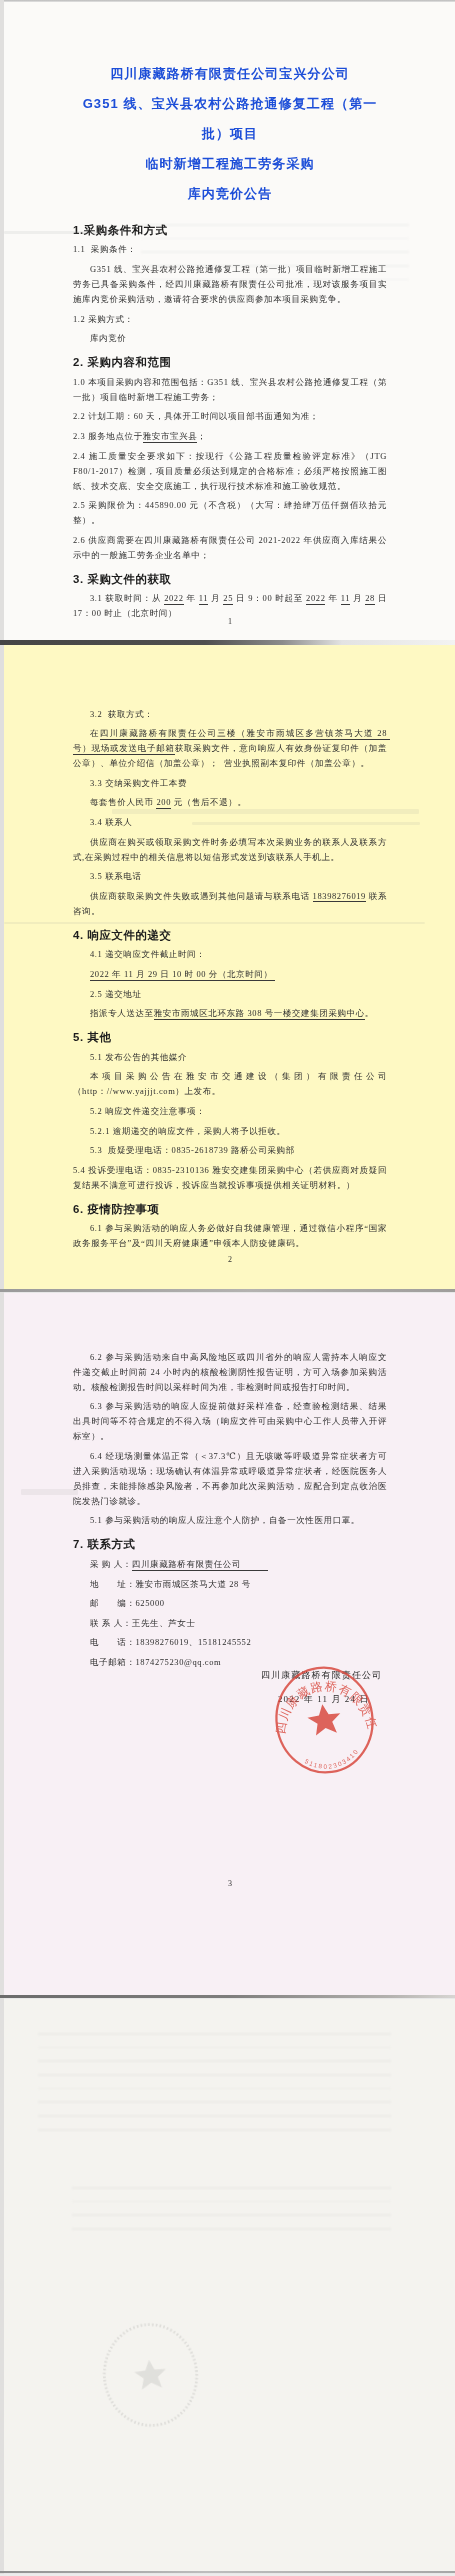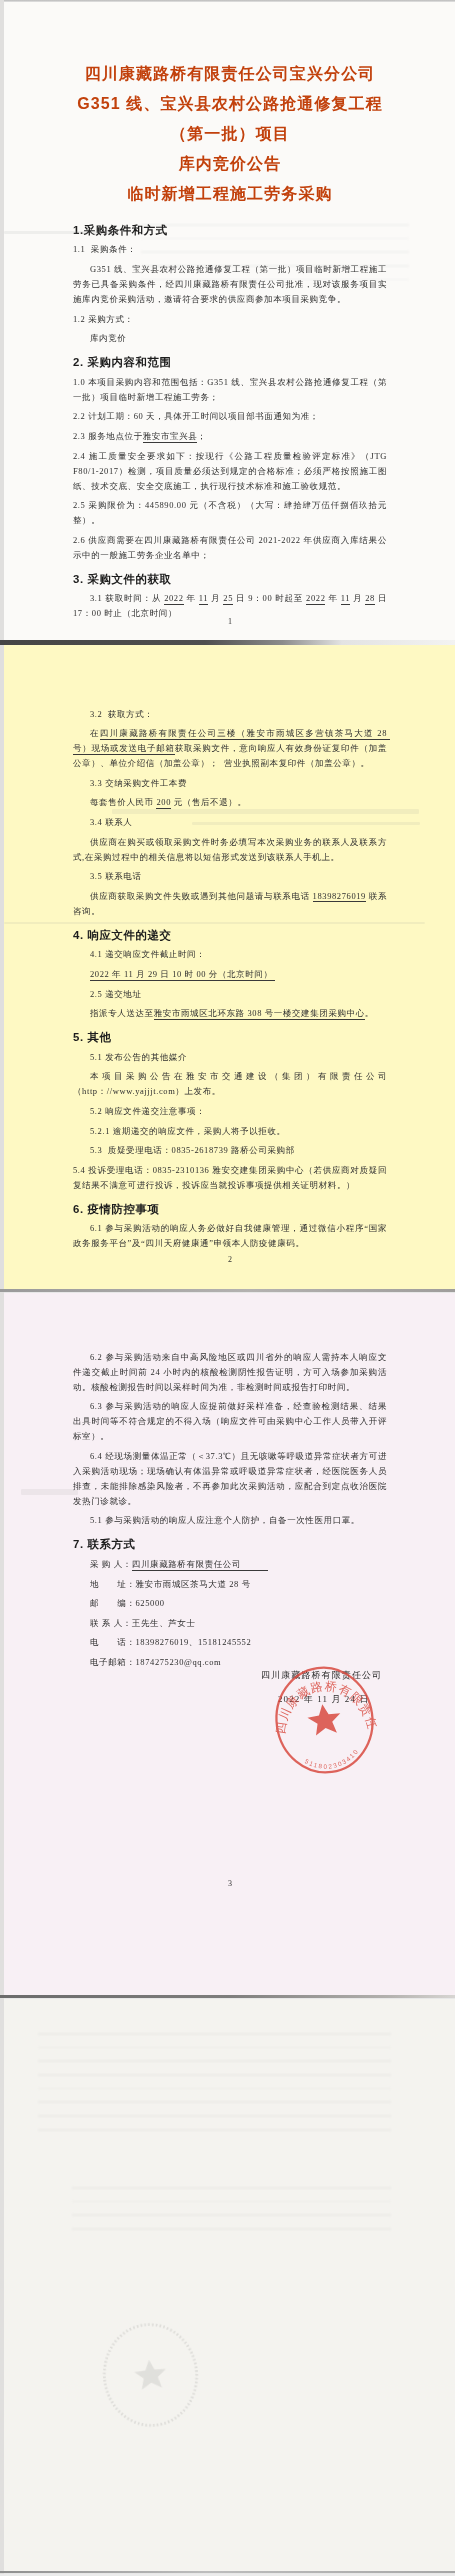--- a/index.html
+++ b/index.html
@@ -9,28 +9,28 @@
   .page{position:absolute;left:4px;right:0;overflow:hidden;}
   #page-1{top:2.3px;height:639px;background:#fbfaf8;}
   #page-2{top:645px;height:645px;background:#fef9c3;}
   #page-3{top:1293px;height:703px;background:#f8f0f5;}
   #page-4{top:1999px;height:573px;background:#f4f3ef;}
   .page-inner{position:absolute;left:69px;right:69px;top:0;}
   #page-1 .page-inner{top:57px;}
   #page-2 .page-inner{top:57px;}
   #page-3 .page-inner{top:52px;}
   
-  .t{font-family:"Liberation Sans","DejaVu Sans",sans-serif;font-weight:700;font-size:16px;
-     line-height:30px;text-align:center;letter-spacing:1.1px;color:#c2410c;}
+  .t{font-family:"Liberation Sans","DejaVu Sans",sans-serif;font-weight:700;font-size:13px;
+     line-height:30px;text-align:center;letter-spacing:1.1px;color:#1d4ed8;}
   .titles{margin-bottom:12.5px;}
   .h{font-family:"Liberation Sans","DejaVu Sans",sans-serif;font-weight:700;font-size:11.4px;
      line-height:16px;margin:8px 0 3.4px;letter-spacing:0.6px;color:#1d1d1d;}
   .p,.pi{font-size:8.5px;line-height:15px;margin:4.6px 0 0;text-align:justify;letter-spacing:0.6px;
      white-space:pre-wrap;}
-  .pi{text-indent:2em;font-family:Liberation Serif, serif;}
+  .pi{text-indent:2em;}
   .u{border-bottom:0.6px solid #3a3a3a;padding-bottom:0.6px;}
   .pagenum{position:absolute;left:0;right:0;text-align:center;font-size:8px;color:#333;}
   #page-1 .pagenum{bottom:15px;}
   #page-2 .pagenum{bottom:26px;}
   #page-3 .pagenum{bottom:108px;}
   
   .sig-company{position:absolute;left:257px;top:376px;font-size:9px;letter-spacing:1.1px;color:#2b2b2b;}
   .sig-date{position:absolute;left:274px;top:400px;font-size:9px;letter-spacing:1.1px;color:#2b2b2b;}
   .stamp{position:absolute;left:268px;top:371px;width:105px;height:112px;opacity:.82;
          transform:rotate(-8deg);pointer-events:none;}
@@ -52,22 +52,22 @@
 </head>
 <body>
 
 <div id="canvas">
 
   <div class="page" id="page-1">
     <div class="page-inner">
       <div class="titles">
           <div class="t">四川康藏路桥有限责任公司宝兴分公司</div>
           <div class="t">G351 线、宝兴县农村公路抢通修复工程（第一批）项目</div>
+          <div class="t">临时新增工程施工劳务采购</div>
           <div class="t">库内竞价公告</div>
-          <div class="t">临时新增工程施工劳务采购</div>
         </div>
       <div>
           <div class="h"><span>1.采购条件和方式</span></div>
           <div class="p"><span>1.1  采购条件：</span></div>
           <div class="pi"><span>G351 线、宝兴县农村公路抢通修复工程（第一批）项目临时新增工程施工劳务已具备采购条件，经四川康藏路桥有限责任公司批准，现对该服务项目实施库内竞价采购活动，邀请符合要求的供应商参加本项目采购竞争。</span></div>
           <div class="p"><span>1.2 采购方式：</span></div>
           <div class="pi"><span>库内竞价</span></div>
           <div class="h"><span>2. 采购内容和范围</span></div>
           <div class="p"><span>1.0 本项目采购内容和范围包括：G351 线、宝兴县农村公路抢通修复工程（第一批）项目临时新增工程施工劳务；</span></div>
           <div class="p"><span>2.2 计划工期：60 天，具体开工时间以项目部书面通知为准；</span></div>

